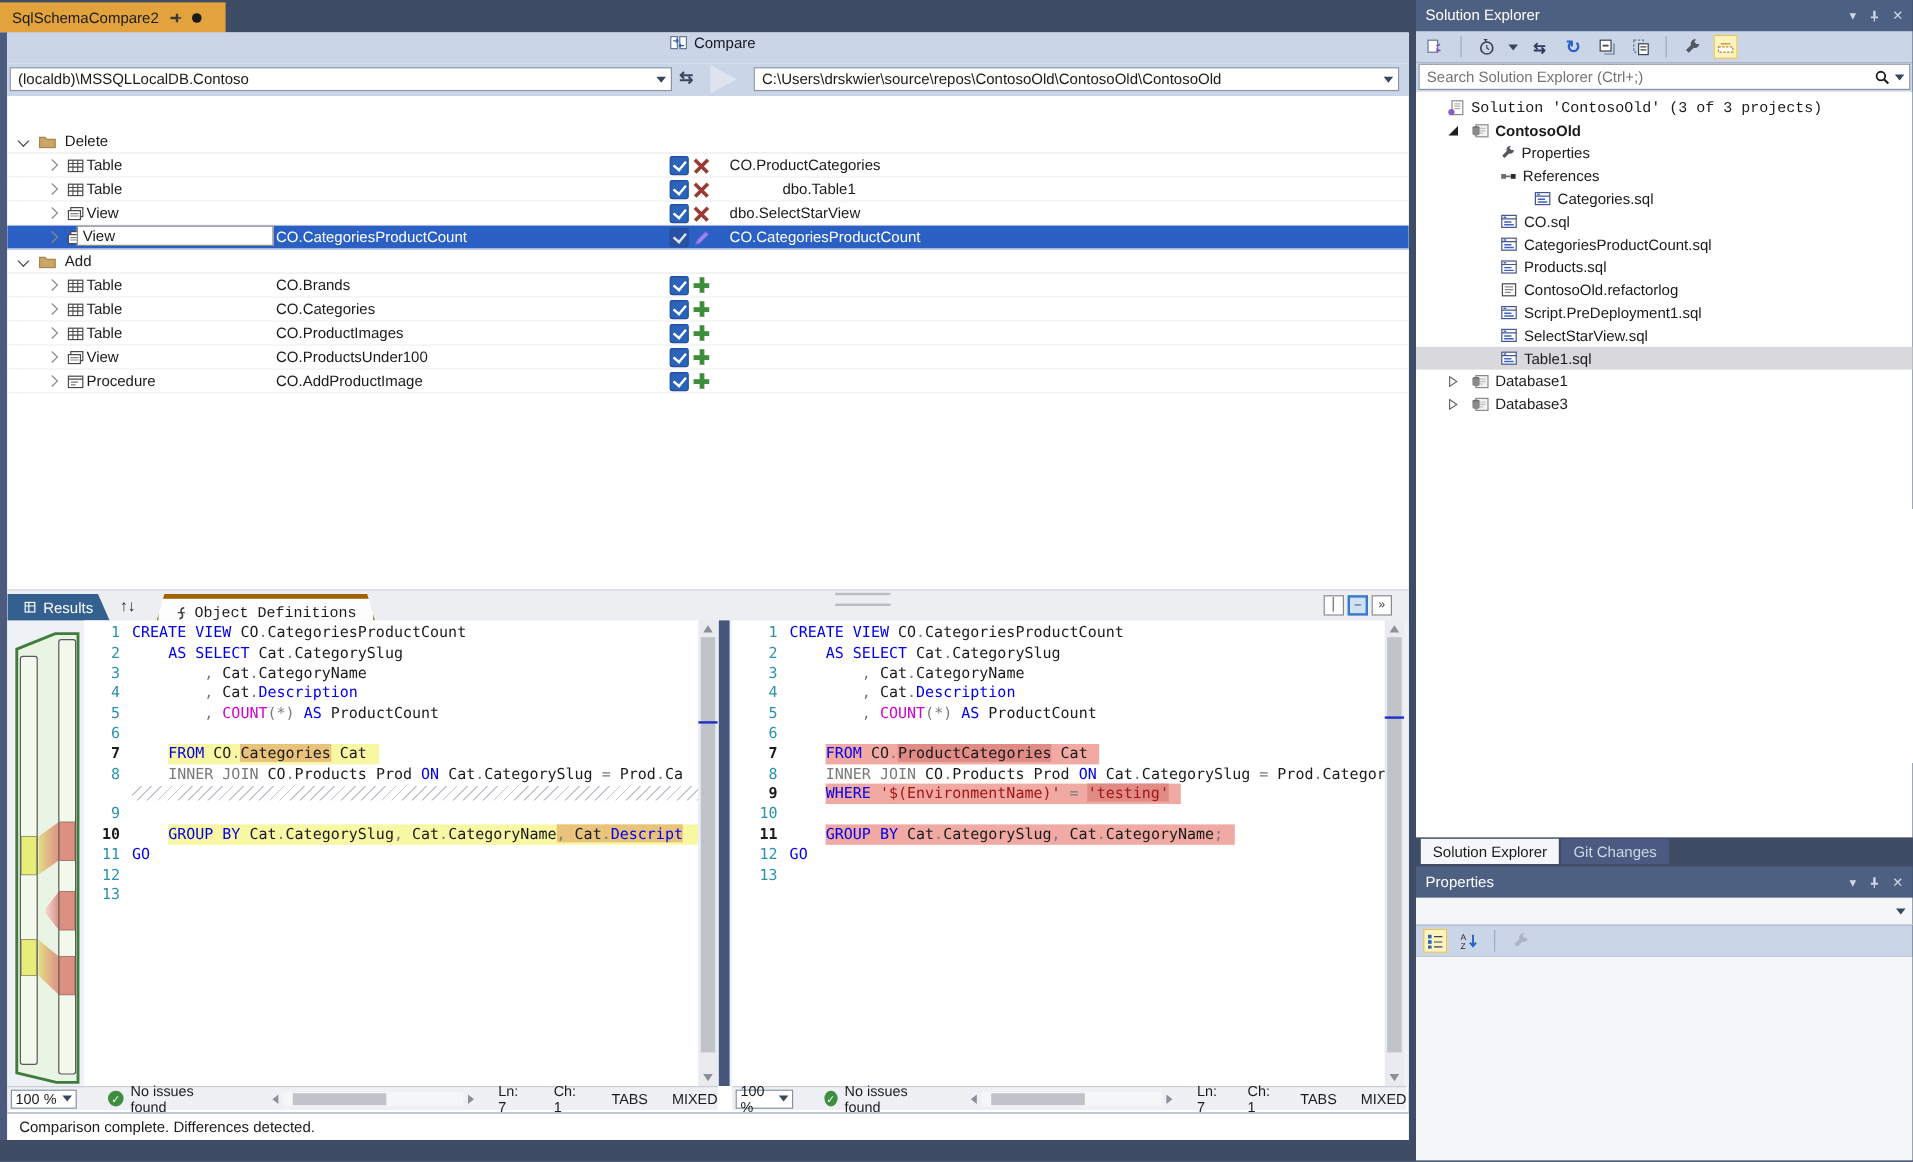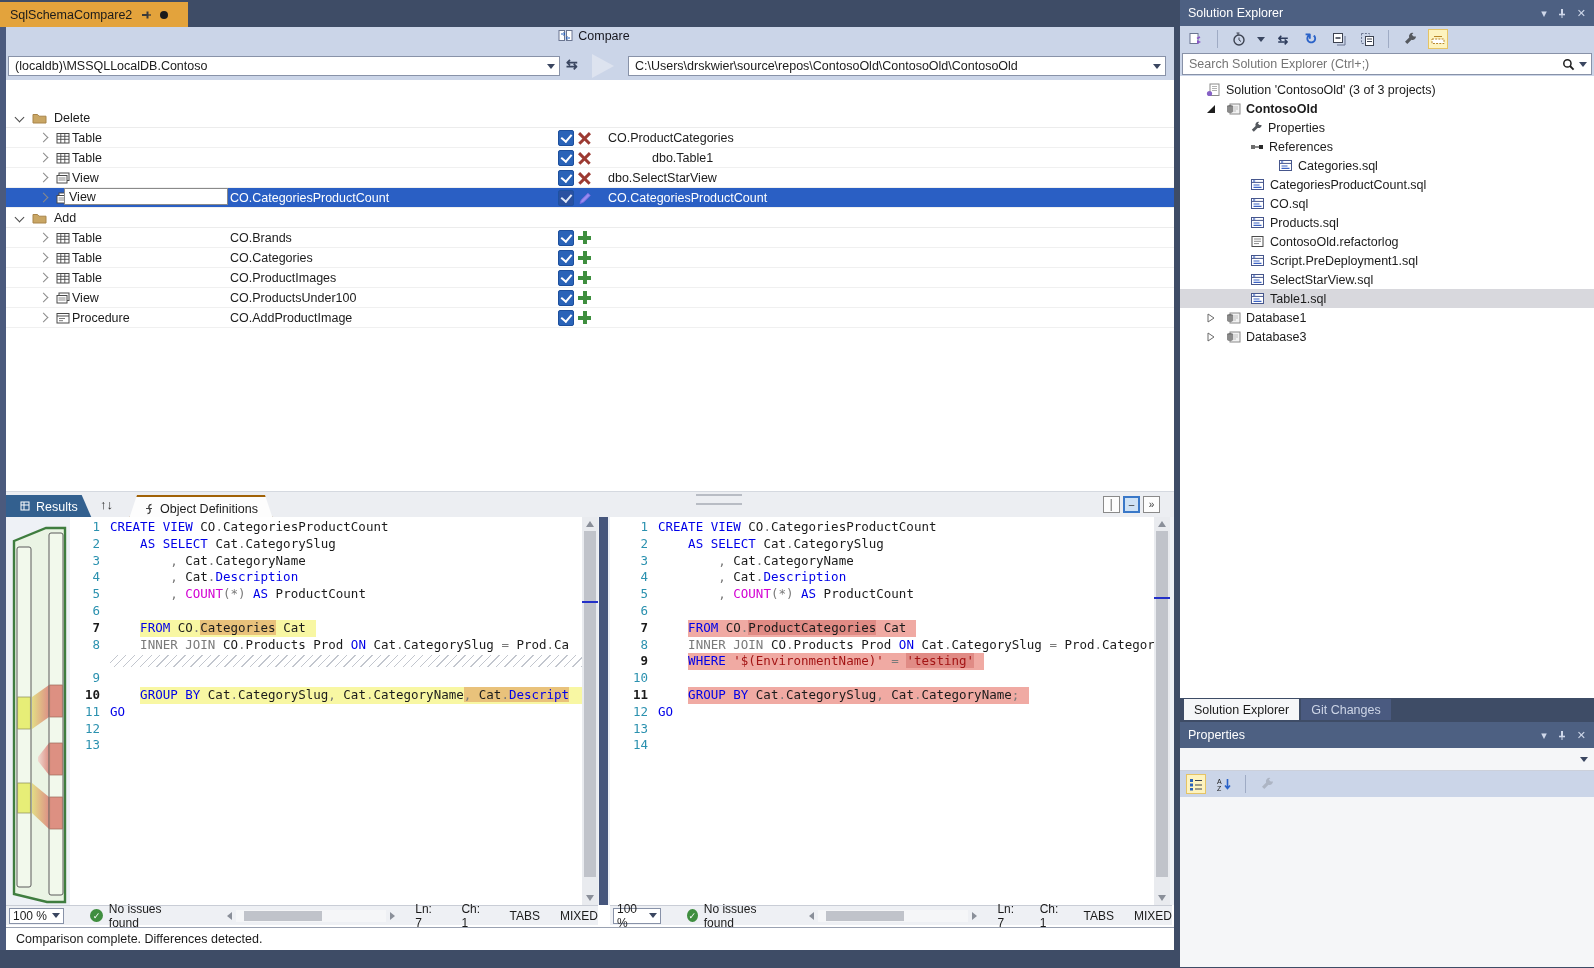--- a/index.html
+++ b/index.html
@@ -53,22 +53,22 @@
   .ico-plus:after{content:"";position:absolute;left:4.5px;top:0;width:4px;height:13px;background:#3e8e3e;}
   .grid-row.sel{background:#2a5fc4;color:#fff;}
   .grid-row.sel .checkbox{background:#2a4f9c;opacity:.85;}
   .editbox{position:absolute;left:58px;top:0;width:164px;height:17px;background:#fff;border:1px solid #8a8a8a;
            color:#1b1b1b;display:flex;align-items:center;padding-left:4px;box-sizing:border-box;}
 
   
   #results-tabs{top:464px;height:26px;background:#eceef2;border-top:1px solid #d5d9e0;}
   .rtab{position:absolute;top:3px;height:23px;display:flex;align-items:center;gap:5px;padding:0 14px;}
   #tab-results{left:0;background:#33608f;color:#fff;clip-path:polygon(0 0,calc(100% - 10px) 0,100% 100%,0 100%);}
-  #tab-objdef{left:122px;background:#fdfdfd;border:2px solid #a16207;
-              clip-path:polygon(9px 0,calc(100% - 9px) 0,100% 100%,0 100%);}
+  #tab-objdef{left:122px;background:#fdfdfd;border:4px solid #a16207;
+              clip-path:polygon(9px 0,calc(100% - 9px) 0,100% 100%,0 100%);font-family:Liberation Mono, monospace;}
   #sortbtn{position:absolute;left:94px;top:5px;color:#2a2a2a;font-size:13px;}
   .viewbtns{position:absolute;right:14px;top:4px;display:flex;gap:3px;}
   .vbtn{width:17px;height:17px;border:1px solid #8a8a8a;background:#fdfdfd;font-size:10px;display:flex;
         align-items:center;justify-content:center;color:#333;box-sizing:border-box;}
   .vbtn.on{border:2px solid #3a78c8;background:#cfe2f5;}
   #grip{position:absolute;left:690px;top:2px;width:46px;height:7px;border-top:2px solid #b8bcc4;border-bottom:2px solid #b8bcc4;}
 
   #results-body{top:490px;height:388px;background:#eef1f6;}
   #minimap{position:absolute;left:6px;top:8px;}
   .pane{position:absolute;top:0;height:388px;background:#fff;overflow:hidden;}
@@ -527,21 +527,20 @@
             <div class="code-line"><span class="num">4</span><span class="p">        </span><span class="g">, </span><span class="p">Cat</span><span class="g">.</span><span class="k">Description</span></div>
             <div class="code-line"><span class="num">5</span><span class="p">        </span><span class="g">, </span><span class="m">COUNT</span><span class="g">(*)</span><span class="k"> AS </span><span class="p">ProductCount</span></div>
             <div class="code-line"><span class="num">6</span></div>
             <div class="code-line chg"><span class="num">7</span><span class="p">    </span><span class="band band-r"><span class="k">FROM </span><span class="p">CO</span><span class="g">.</span><span class="p w">ProductCategories</span><span class="p"> Cat</span></span></div>
             <div class="code-line"><span class="num">8</span><span class="p">    </span><span class="g">INNER JOIN </span><span class="p">CO</span><span class="g">.</span><span class="p">Products Prod </span><span class="k">ON </span><span class="p">Cat</span><span class="g">.</span><span class="p">CategorySlug </span><span class="g">= </span><span class="p">Prod</span><span class="g">.</span><span class="p">CategoryS</span></div>
             <div class="code-line chg"><span class="num">9</span><span class="p">    </span><span class="band band-r"><span class="k">WHERE </span><span class="s">'$(EnvironmentName)'</span><span class="p"> </span><span class="g">= </span><span class="s w">'testing'</span></span></div>
             <div class="code-line"><span class="num">10</span></div>
             <div class="code-line chg"><span class="num">11</span><span class="p">    </span><span class="band band-r"><span class="k">GROUP BY </span><span class="p">Cat</span><span class="g">.</span><span class="p">CategorySlug</span><span class="g">, </span><span class="p">Cat</span><span class="g">.</span><span class="p">CategoryName</span><span class="g">;</span></span></div>
             <div class="code-line"><span class="num">12</span><span class="k">GO</span></div>
             <div class="code-line"><span class="num">13</span></div>
-            <div class="code-line"><span class="num">14</span></div>
           </div>
         </div>
       <div class="vscroll" id="vs-r">
         <span class="varr up"></span>
           <span class="varr dn"></span>
         <div class="vthumb" style="top:14px;height:346px;"></div>
         <div class="vmark" style="top:80px;"></div>
       </div>
     </div>
 
@@ -655,21 +654,21 @@
         <span style="margin:0 4px;">
           <svg width="13" height="13">
               <circle cx="5.4" cy="5.4" r="3.6" fill="none" stroke="#1e1e1e" stroke-width="1.5"></circle>
               <line x1="8" y1="8" x2="11.6" y2="11.6" stroke="#1e1e1e" stroke-width="1.8"></line>
             </svg>
         </span>
         <span class="tri-d" style="margin-right:4px;"></span>
       </div>
     </div>
     <div id="se-tree">
-        <div class="trow" style="padding-left: 26px;">
+        <div class="trow" style="padding-left: 26px; font-family: Liberation Mono, monospace;">
           <span>
             <svg width="15" height="14">
               <rect x="4" y="1" width="9" height="11.5" fill="#fff" stroke="#8a8a8a"></rect>
               <path d="M6 3.5h5M6 5.5h5M6 7.5h5" stroke="#b0b0b0"></path>
               <circle cx="3.5" cy="10.5" r="2.6" fill="#8661c5"></circle>
             </svg>
           </span>
           <span class="lbl">Solution 'ContosoOld' (3 of 3 projects)</span>
         </div>
         <div class="trow bold" style="padding-left: 46px;">
@@ -719,32 +718,32 @@
         </div>
         <div class="trow" style="padding-left: 70px;">
           <span>
             <svg width="15" height="13">
               <rect x="1.5" y="1.5" width="12" height="10" fill="#fff" stroke="#46568c"></rect>
               <path d="M1.5 4.4h12" stroke="#46568c"></path>
               <rect x="3" y="2.4" width="2.2" height="1.2" fill="#3b62c4"></rect>
               <path d="M3.5 7h6M3.5 9.3h8" stroke="#3b62c4" stroke-width="1.2"></path>
             </svg>
           </span>
-          <span class="lbl">CategoriesProductCount.sql</span>
+          <span class="lbl">CO.sql</span>
         </div>
         <div class="trow" style="padding-left: 70px;">
           <span>
             <svg width="15" height="13">
               <rect x="1.5" y="1.5" width="12" height="10" fill="#fff" stroke="#46568c"></rect>
               <path d="M1.5 4.4h12" stroke="#46568c"></path>
               <rect x="3" y="2.4" width="2.2" height="1.2" fill="#3b62c4"></rect>
               <path d="M3.5 7h6M3.5 9.3h8" stroke="#3b62c4" stroke-width="1.2"></path>
             </svg>
           </span>
-          <span class="lbl">CO.sql</span>
+          <span class="lbl">CategoriesProductCount.sql</span>
         </div>
         <div class="trow" style="padding-left: 70px;">
           <span>
             <svg width="15" height="13">
               <rect x="1.5" y="1.5" width="12" height="10" fill="#fff" stroke="#46568c"></rect>
               <path d="M1.5 4.4h12" stroke="#46568c"></path>
               <rect x="3" y="2.4" width="2.2" height="1.2" fill="#3b62c4"></rect>
               <path d="M3.5 7h6M3.5 9.3h8" stroke="#3b62c4" stroke-width="1.2"></path>
             </svg>
           </span>

